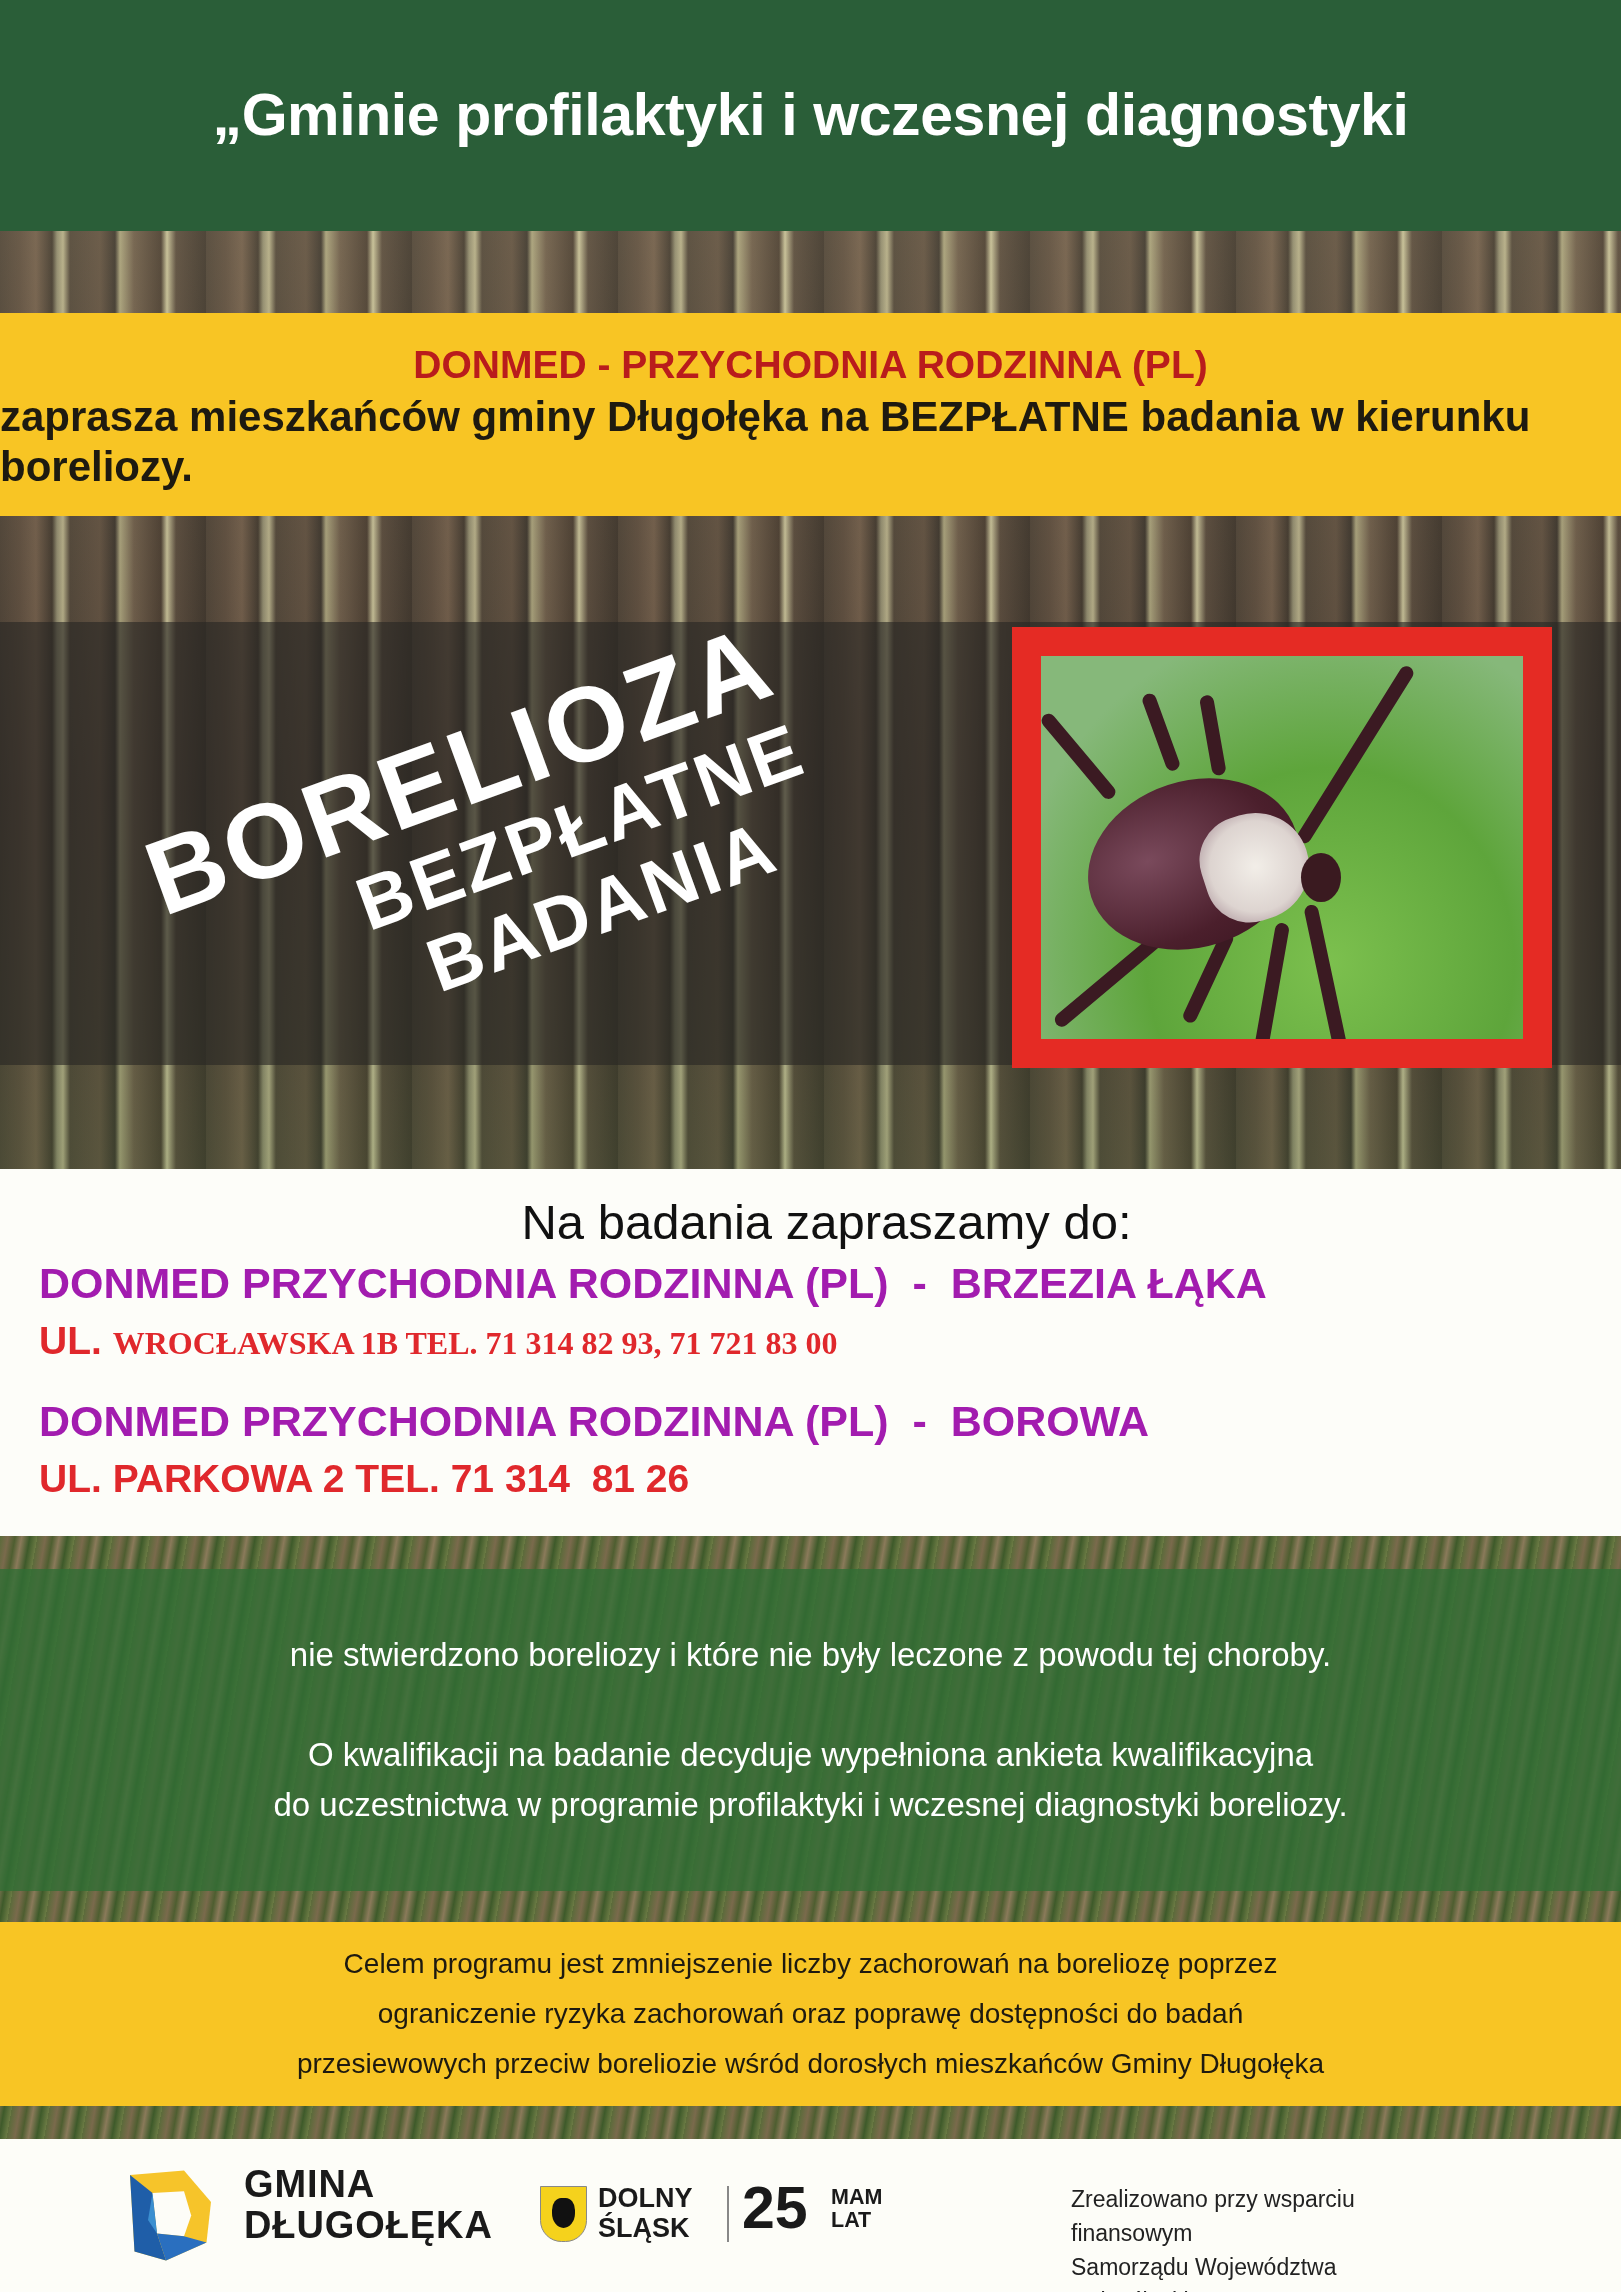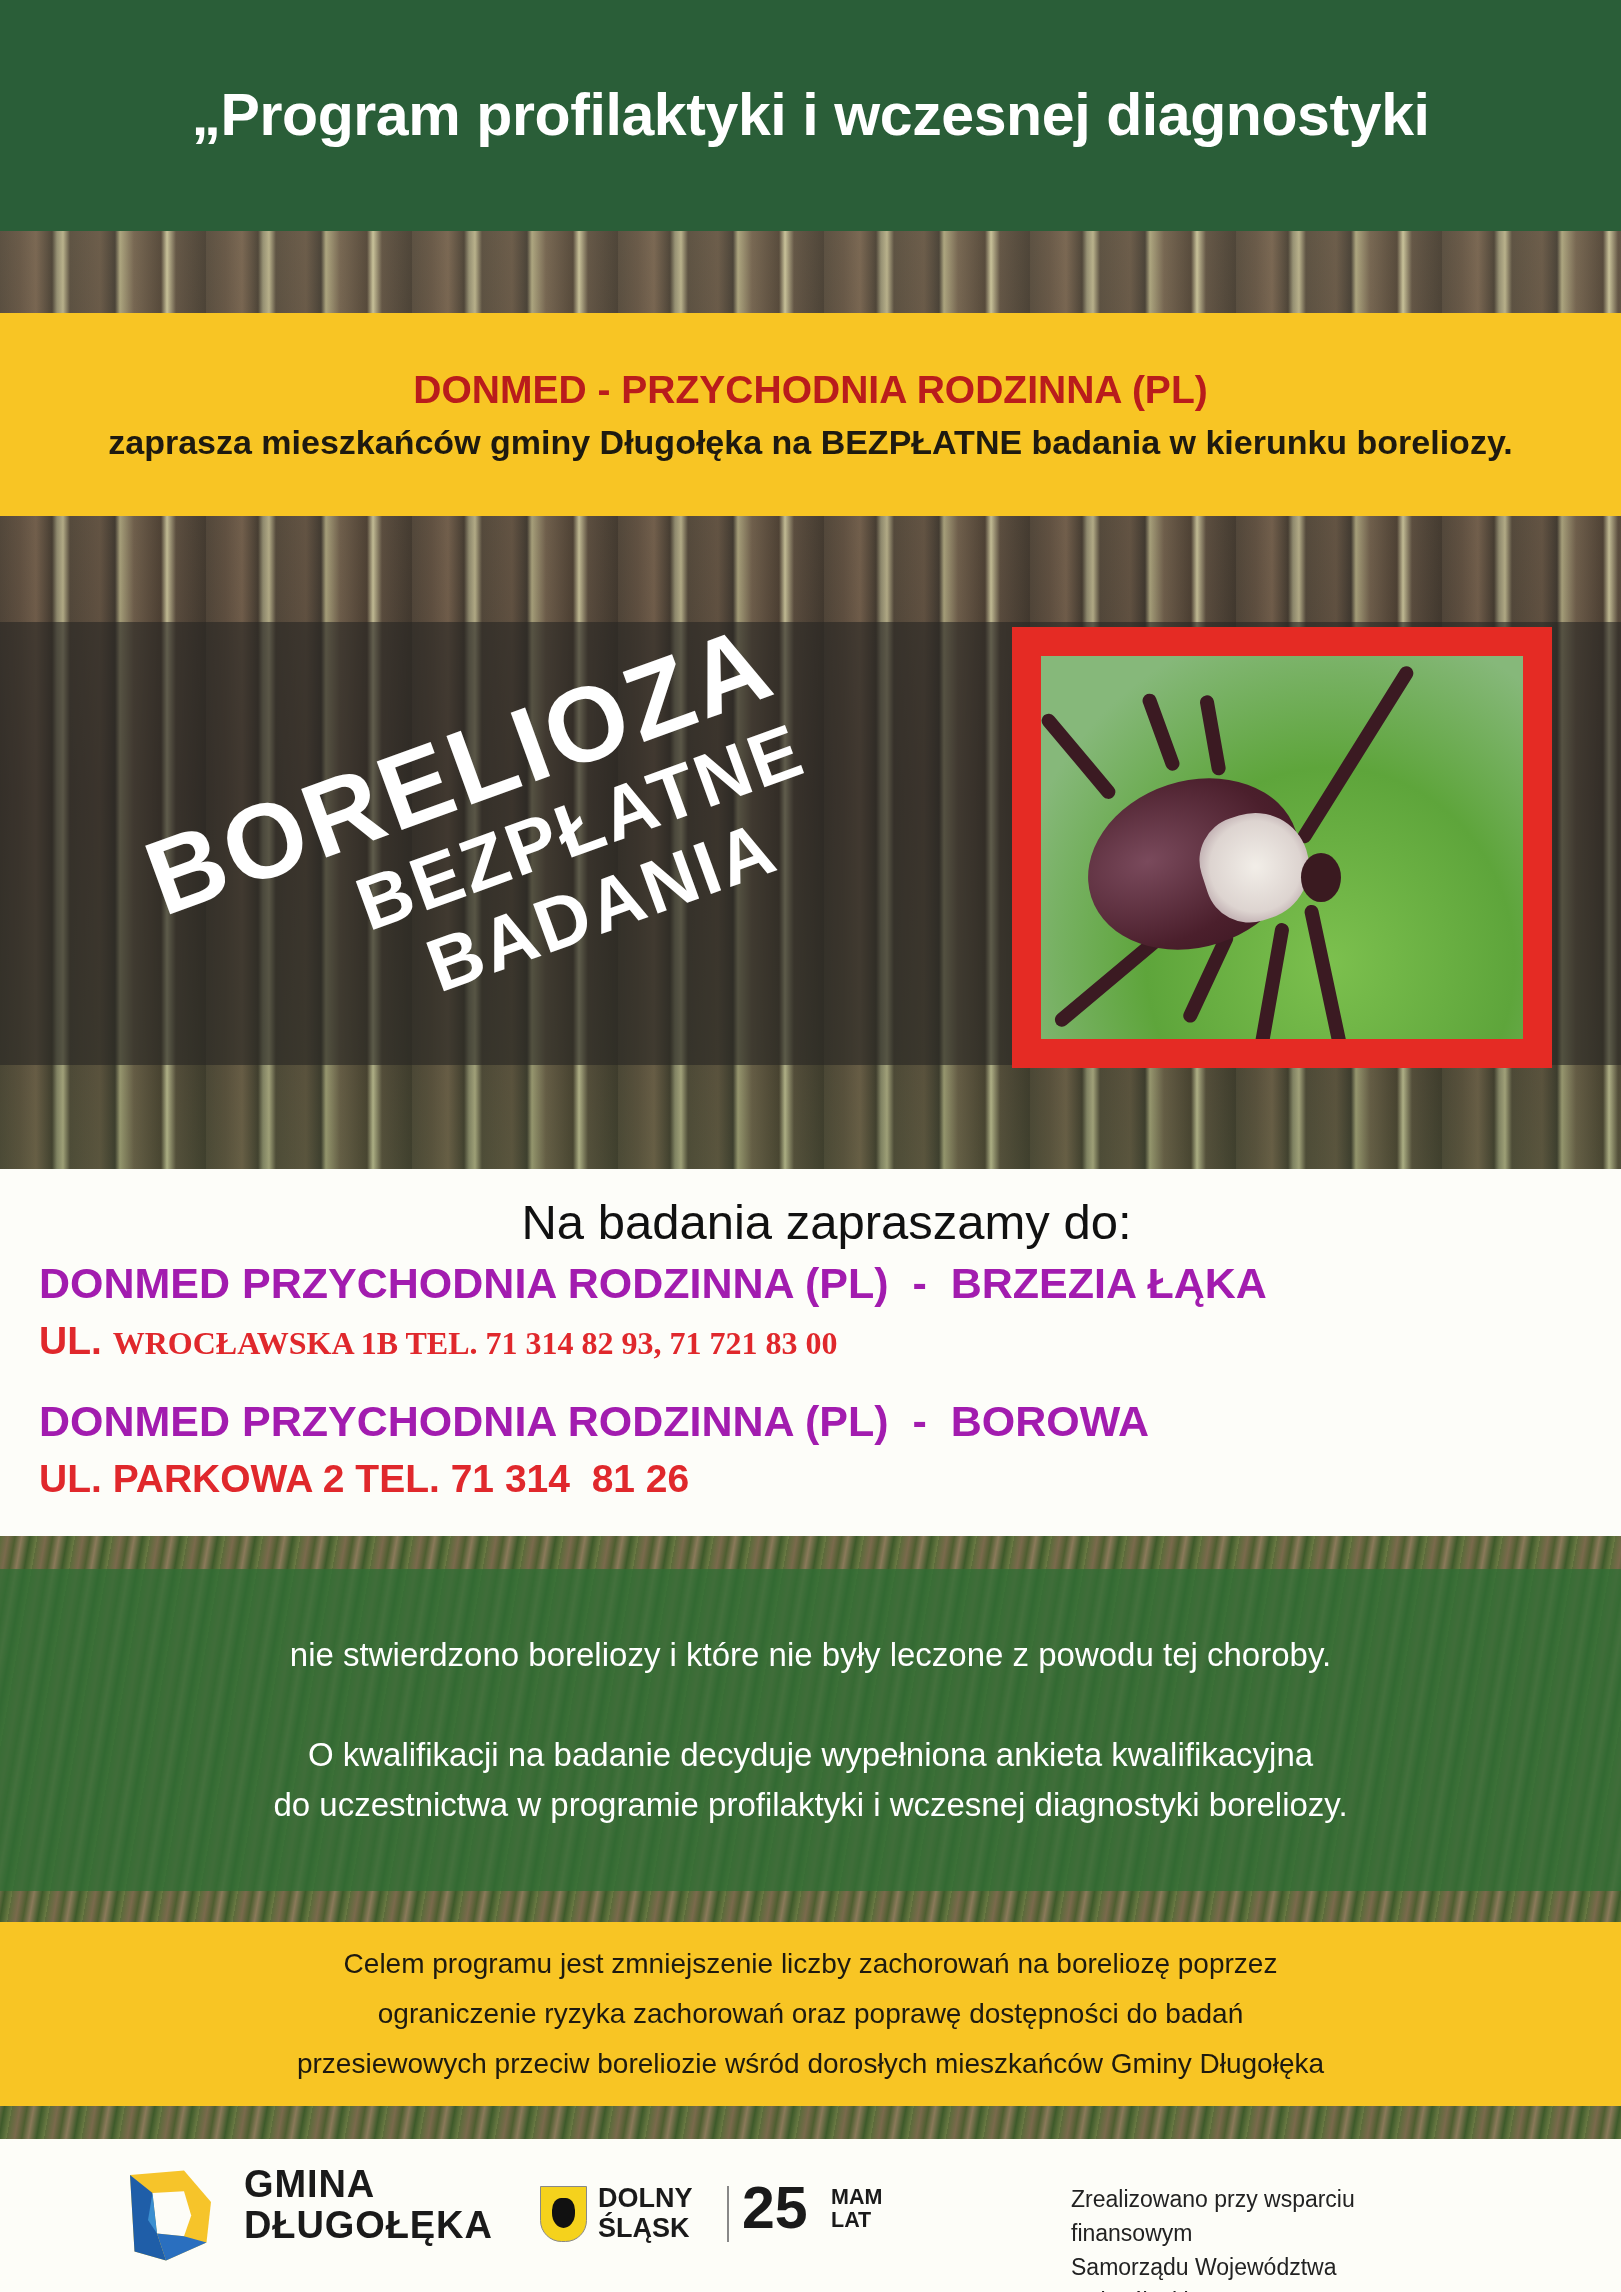--- a/index.html
+++ b/index.html
@@ -21,21 +21,21 @@
       #5a6a3a; }
 
   
   .header { left:0; top:0; width:1621px; height:231px; background:#2a5e38; display:flex; align-items:center; justify-content:center; }
   .header-title { color:#ffffff; font-weight:bold; font-size:59px; line-height:75px; text-align:center; letter-spacing:-0.4px; }
 
   
   .yellow-band { left:0; width:1621px; background:#f8c524; display:flex; flex-direction:column; align-items:center; justify-content:center; }
   .yb1 { top:313px; height:203px; }
   .yb1 .line1 { font-size:39px; font-weight:bold; color:#b91c1c; line-height:54px; }
-  .yb1 .line2 { font-size:34px; color:#1e1a10; font-weight:bold; line-height:50px;text-align:center; }
+  .yb1 .line2 { font-size:42px; color:#1e1a10; font-weight:bold; line-height:50px; }
   .yb1 .line2 b { font-weight:900; }
 
   
   .dark-band { left:0; top:622px; width:1621px; height:443px; background:rgba(40,38,36,0.62); }
   .rot-text { left:134px; top:618px; width:788px; height:448px; }
   .rot-inner { position:absolute; left:45px; top:206px; transform:rotate(-20deg); transform-origin:left center; color:#fff; font-weight:bold; }
   .t-borelioza { font-size:106px; letter-spacing:3.6px; line-height:107px; display:block; }
   .t-bezplatne { font-size:75px; letter-spacing:2.7px; line-height:82px; display:block; margin-left:188px; }
   .t-badania { font-size:75px; letter-spacing:2.7px; line-height:82px; display:block; margin-left:233px; }
 
@@ -75,21 +75,21 @@
   .support { position:absolute; left:1071px; top:43px; font-size:23px; line-height:34px; color:#222; }
 </style>
 </head>
 <body>
 
 <div class="abs forest" style="top:231px;height:938px;"></div>
 <div class="abs forest-floor" style="top:1536px;height:603px;"></div>
 
 <div class="abs header">
   <div class="header-title">
-    <div>„Program profilaktyki i wczesnej diagnostyki</div>
+    <div>„Gminie profilaktyki i wczesnej diagnostyki</div>
   </div>
 </div>
 
 <div class="abs yellow-band yb1">
   <div class="line1">DONMED - PRZYCHODNIA RODZINNA (PL)</div>
   <div class="line2"><span>zaprasza mieszkańców gminy Długołęka na </span><b>BEZPŁATNE</b><span> badania w kierunku boreliozy.</span></div>
 </div>
 
 <div class="abs dark-band"></div>
 <div class="abs rot-text">

